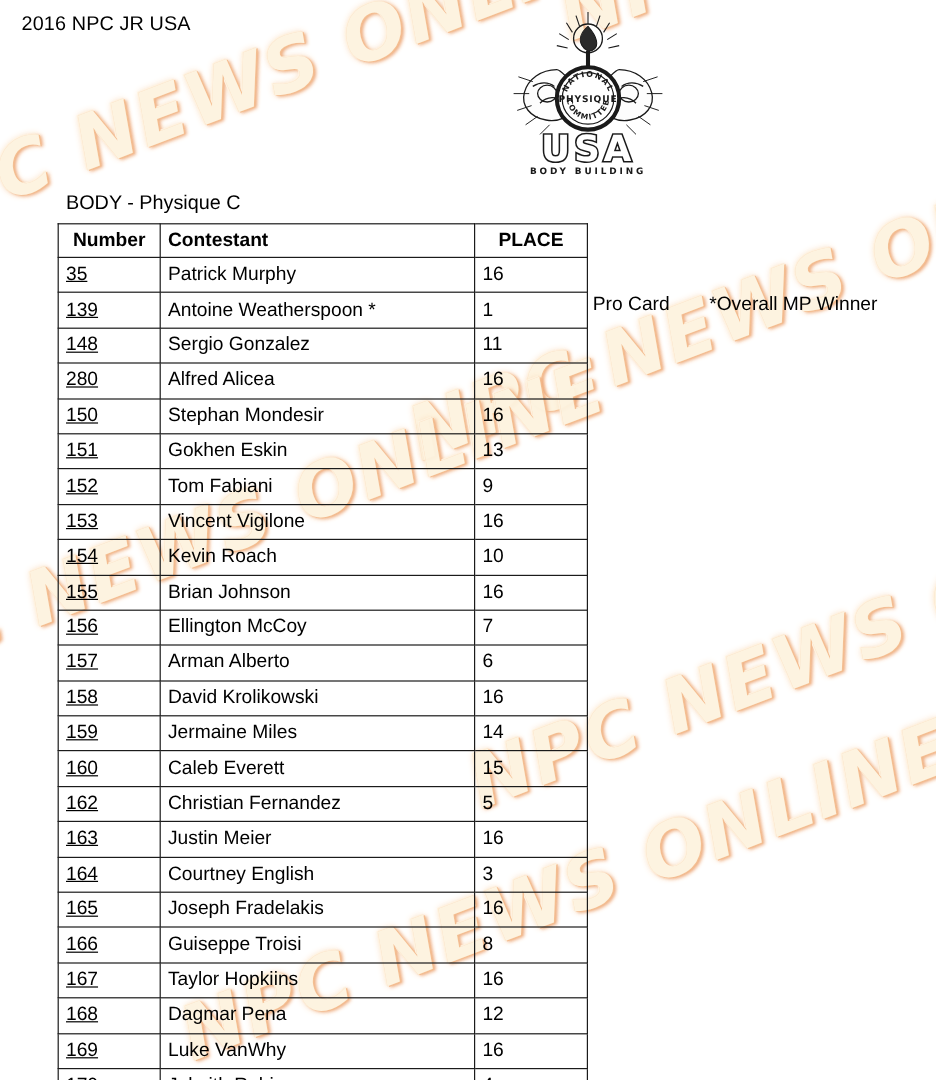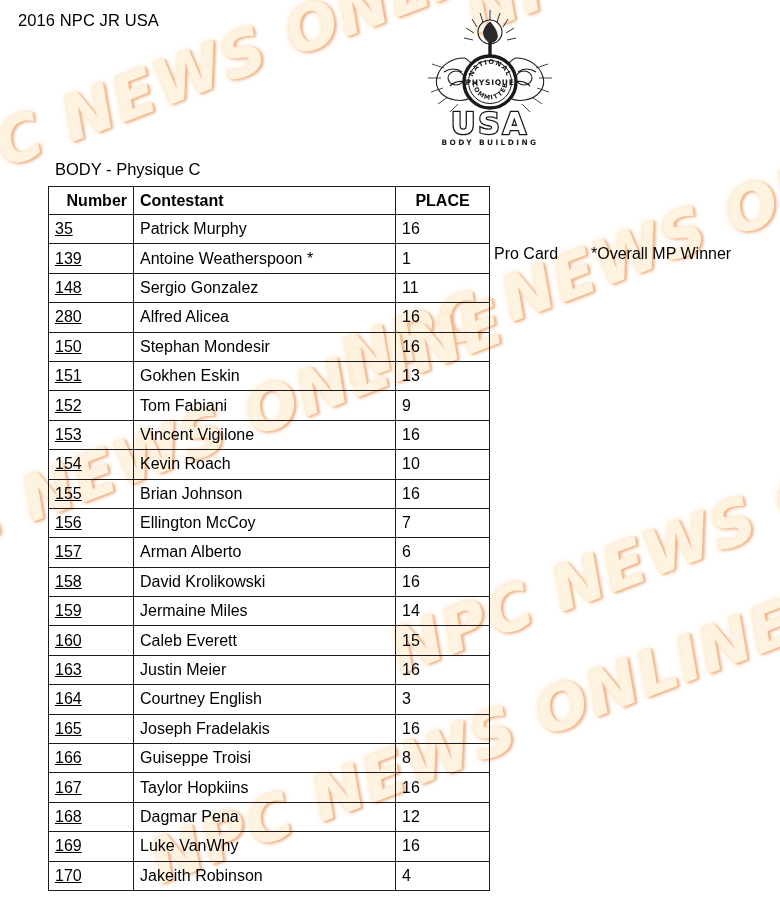--- a/index.html
+++ b/index.html
@@ -103,21 +103,21 @@
     font-size: 16px;
     line-height: 1;
     vertical-align: middle;
     background: transparent;
   }
   #results-table thead th {
     font-weight: 700;
     font-size: 16px;
     height: 27px;
   }
-  th.h-number { text-align: right;  padding-left: 8px; }
+  th.h-number { text-align: center;  padding-left: 8px; }
   th.h-name   { text-align: left;  padding-left: 8px; }
   th.h-place  { text-align: center; }
 
   td.cell-number { padding-right: 7px; text-decoration: underline; }
   td.cell-name   { text-align: left;  padding-left: 8px; }
   td.cell-place  { text-align: left; padding-right: 8px; }
 
   
   .annotation {
     position: absolute;
@@ -301,20 +301,25 @@
         <td class="cell-number">159</td>
         <td class="cell-name">Jermaine Miles</td>
         <td class="cell-place">14</td>
       </tr>
       <tr>
         <td class="cell-number">160</td>
         <td class="cell-name">Caleb Everett</td>
         <td class="cell-place">15</td>
       </tr>
       <tr>
+        <td class="cell-number">162</td>
+        <td class="cell-name">Christian Fernandez</td>
+        <td class="cell-place">5</td>
+      </tr>
+      <tr>
         <td class="cell-number">163</td>
         <td class="cell-name">Justin Meier</td>
         <td class="cell-place">16</td>
       </tr>
       <tr>
         <td class="cell-number">164</td>
         <td class="cell-name">Courtney English</td>
         <td class="cell-place">3</td>
       </tr>
       <tr>

